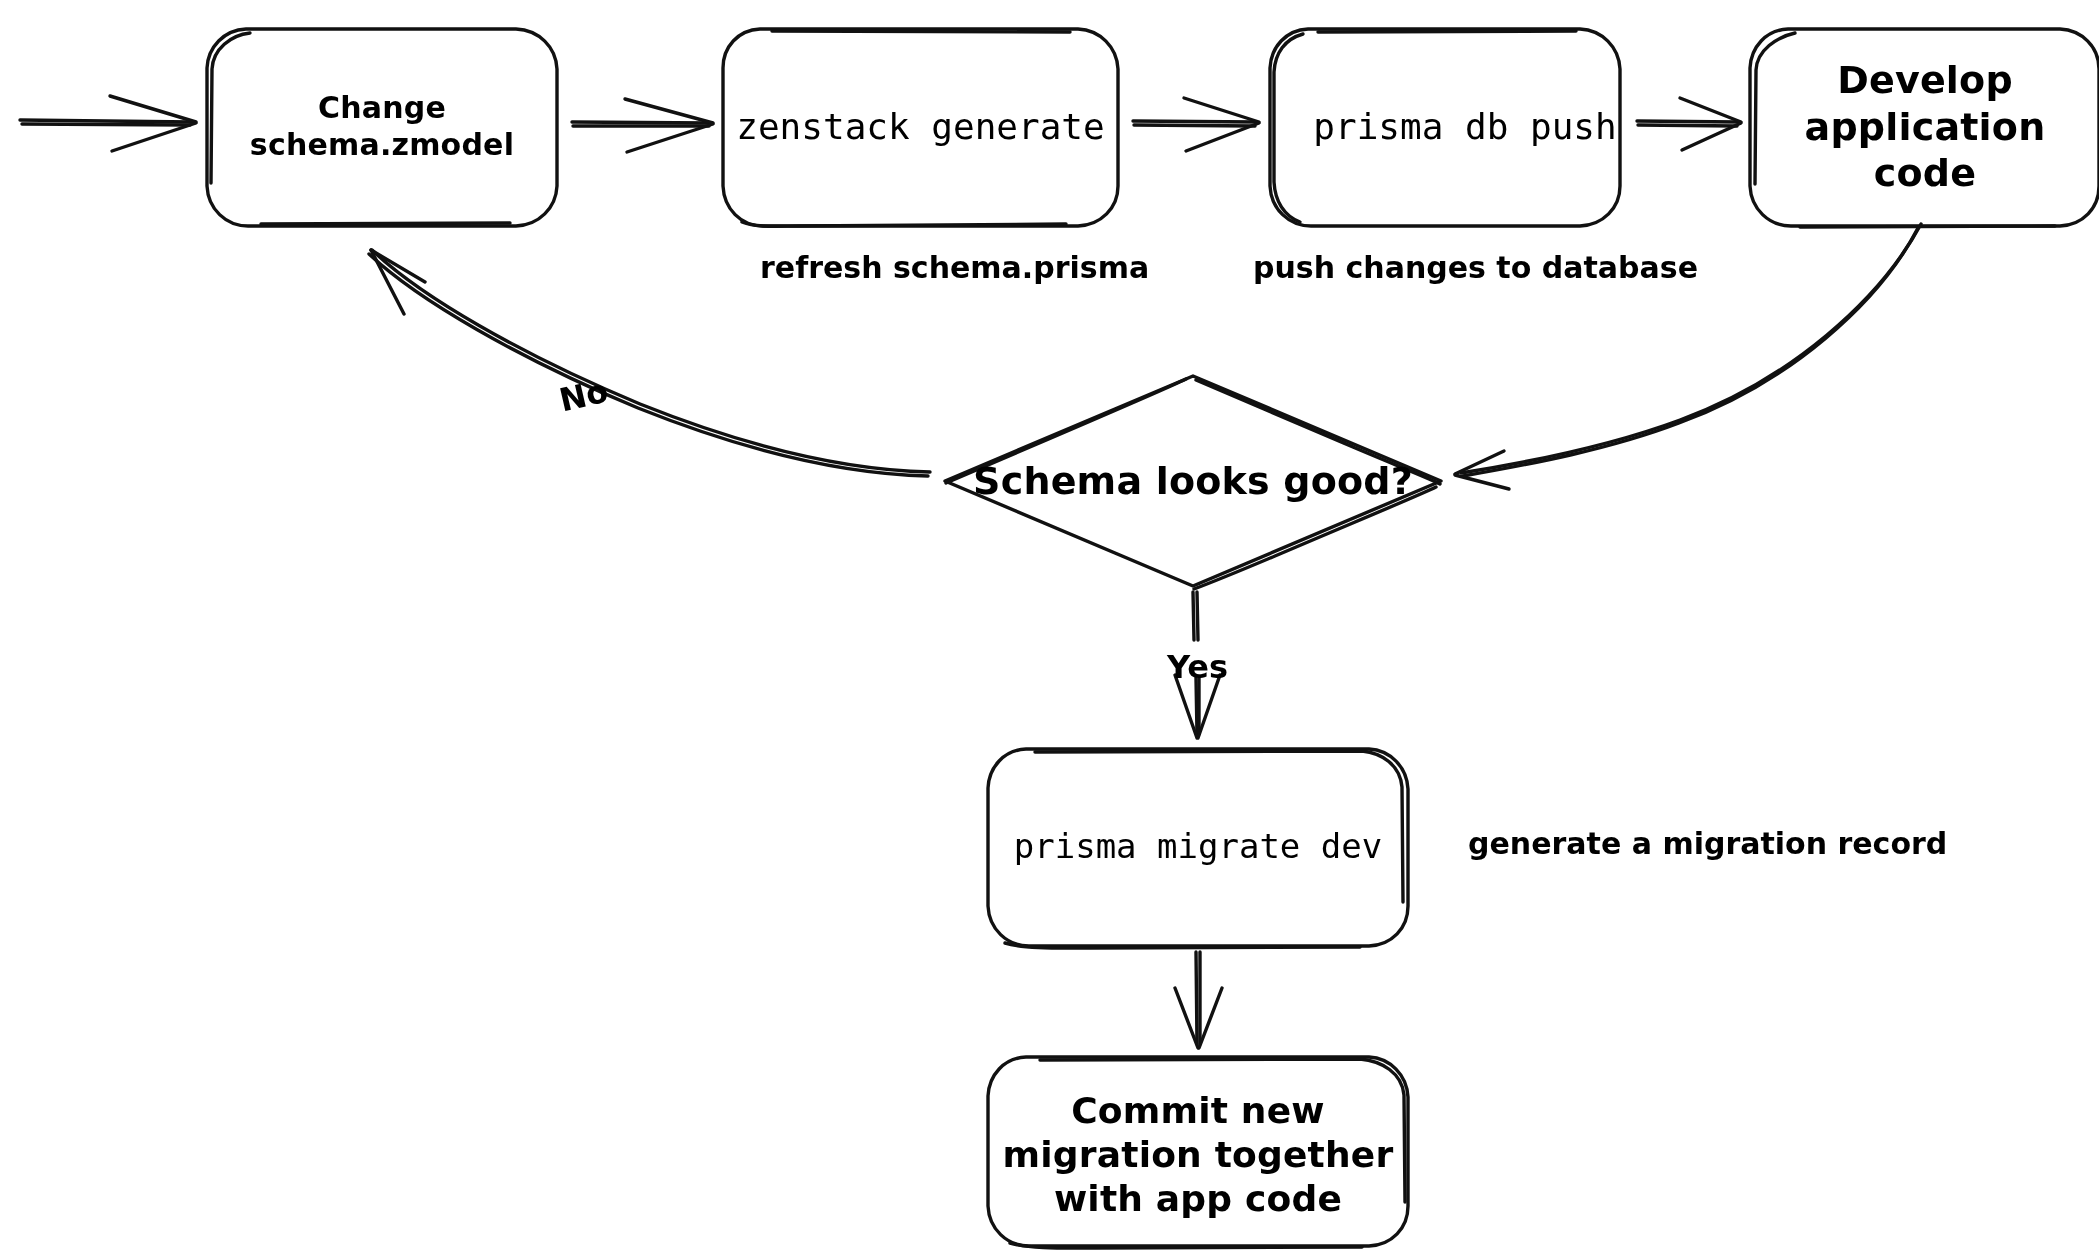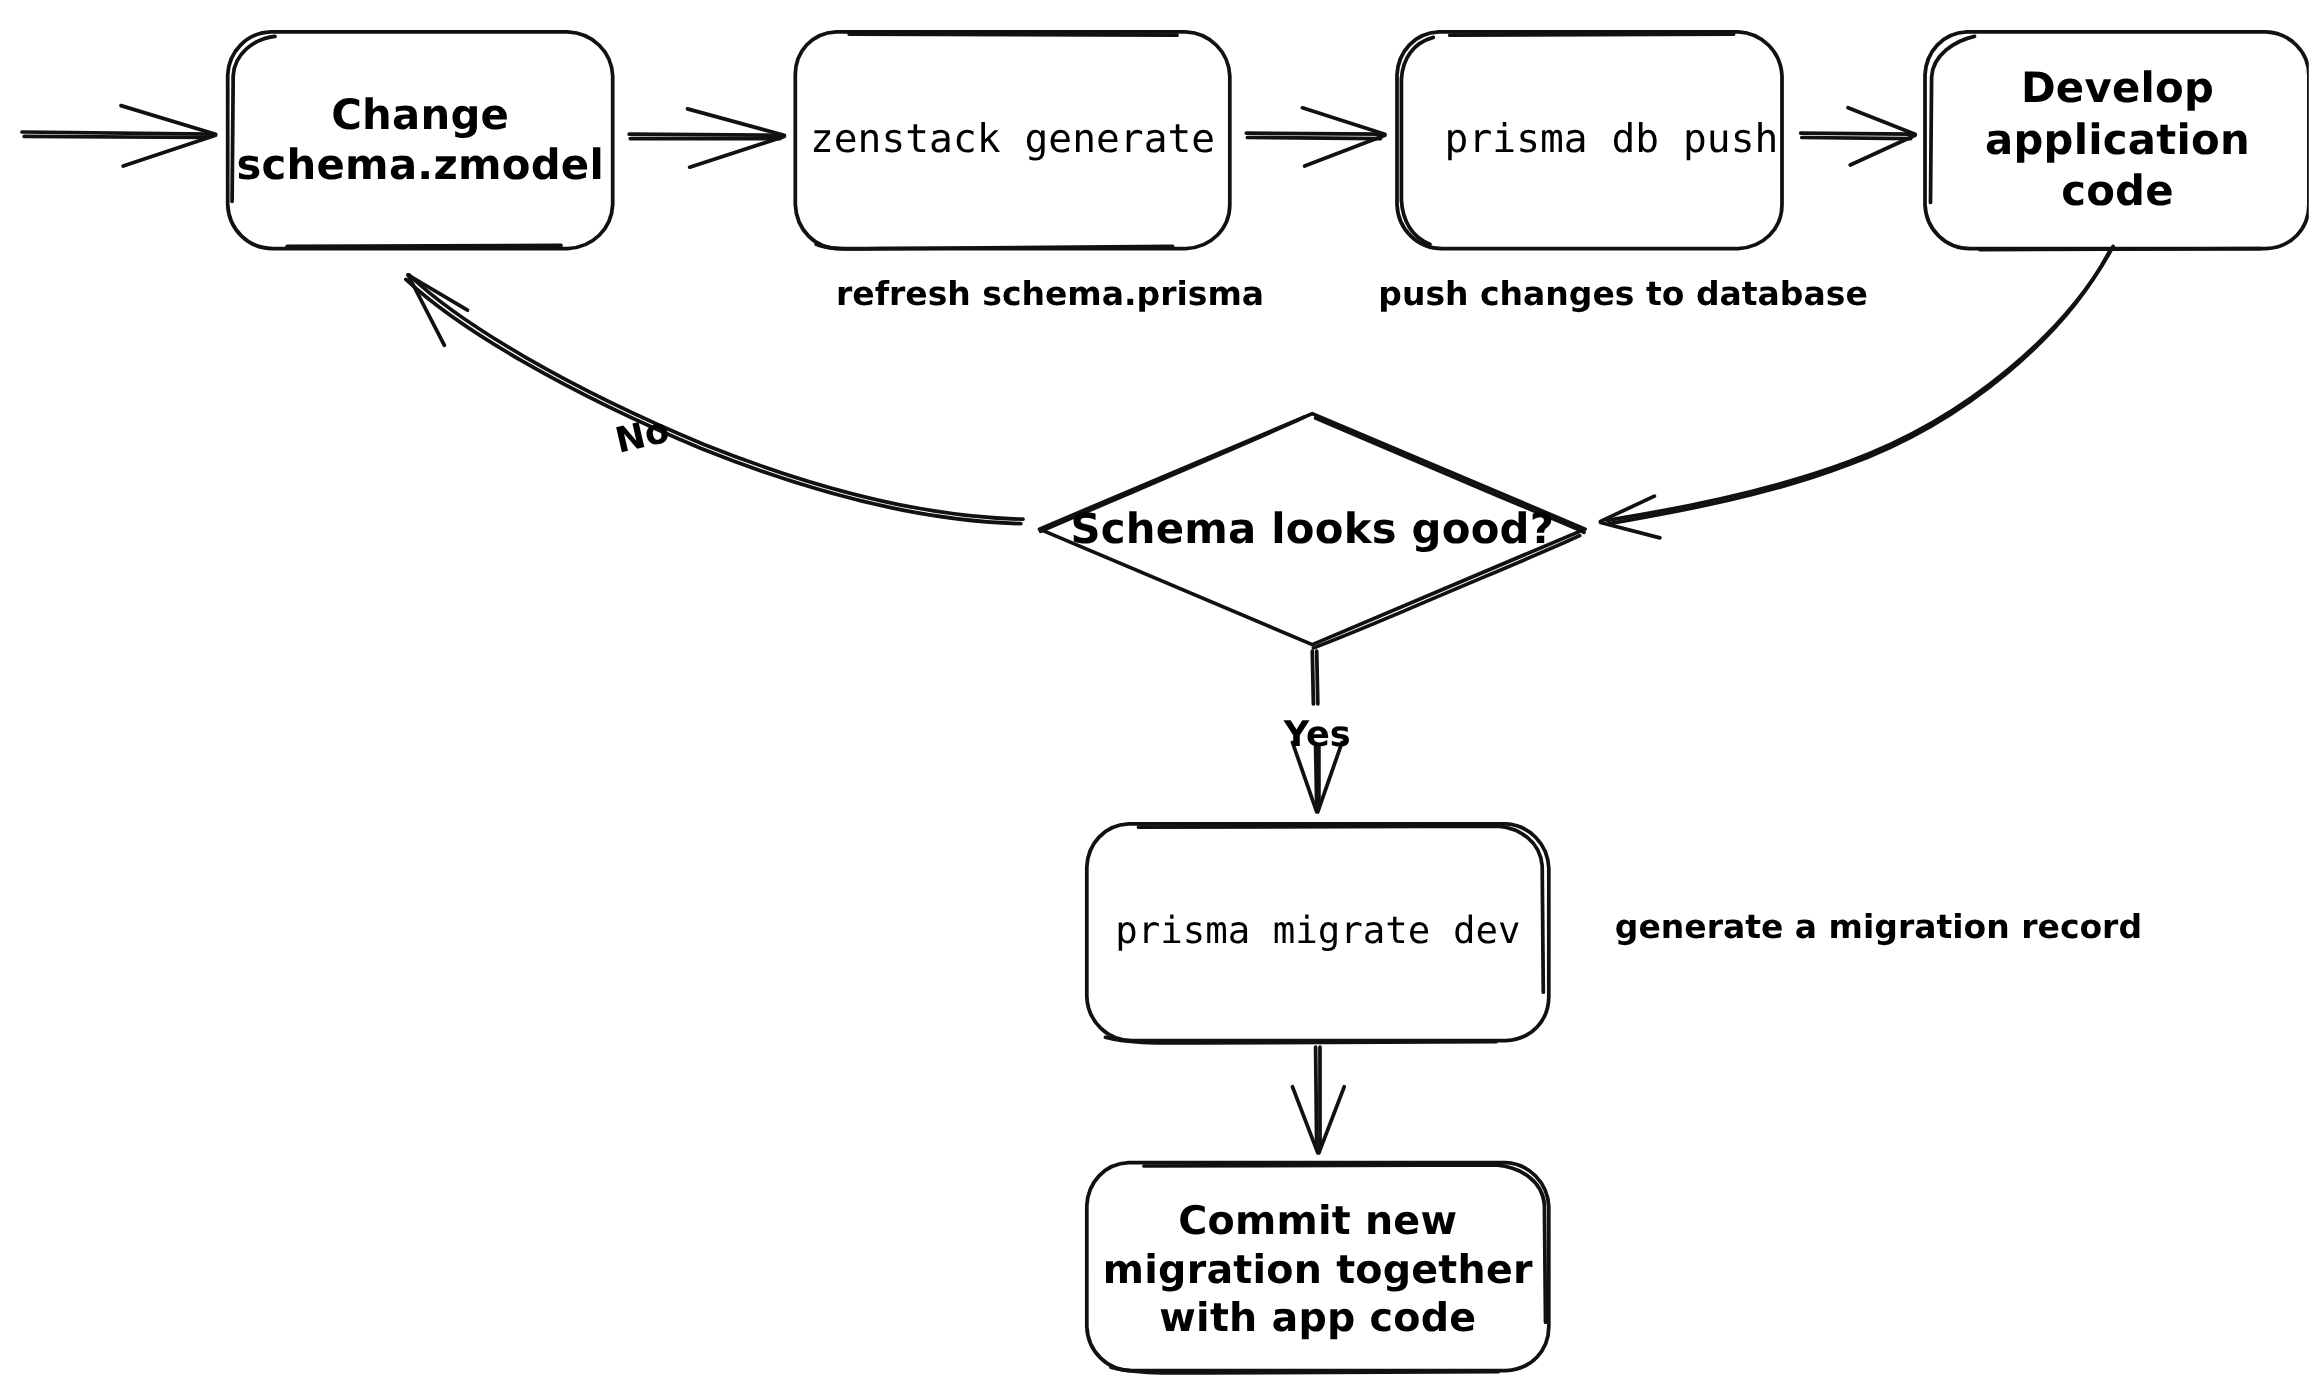--- a/index.html
+++ b/index.html
@@ -176,21 +176,21 @@
       <g>
         <path d="M1196 952 L 1197 1044"></path>
         <path d="M1200 952 L 1200 1044"></path>
         <path d="M1175 988 L 1198 1048"></path>
         <path d="M1222 988 L 1199 1048"></path>
       </g>
 
     </g>
   </svg>
 
-  <div class="node-label hand" style="left:207px; top:28px; width:350px; height:198px; font-size:38px;">Change
+  <div class="node-label hand" style="left:207px; top:28px; width:350px; height:198px; font-size:30px;">Change
 schema.zmodel</div>
 
   <div class="node-label mono" style="left:723px; top:28px; width:395px; height:198px; font-size:36px;">zenstack generate</div>
 
   <div class="node-label mono" style="left:1270px; top:28px; width:390px; height:198px; font-size:36px;">prisma db push</div>
 
   <div class="node-label hand" style="left:1750px; top:28px; width:350px; height:198px; font-size:38px;">Develop
 application code</div>
 
   <div class="node-label hand" style="left:943px; top:376px; width:500px; height:210px; font-size:38px;text-align:center;">Schema looks good?</div>

